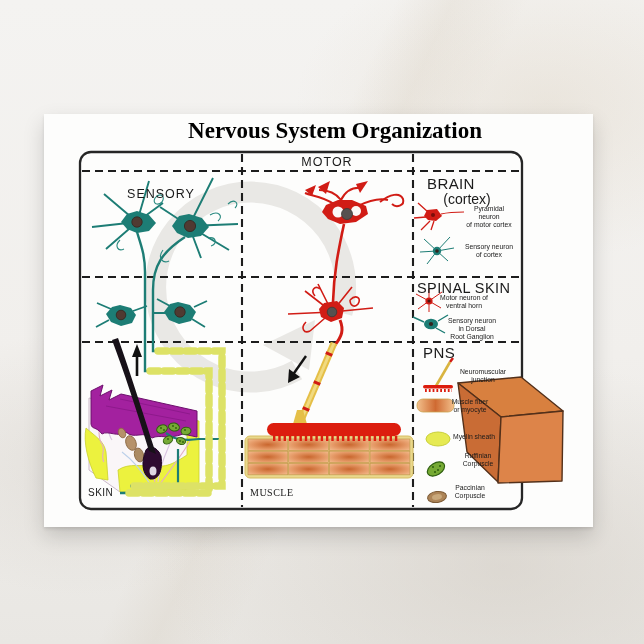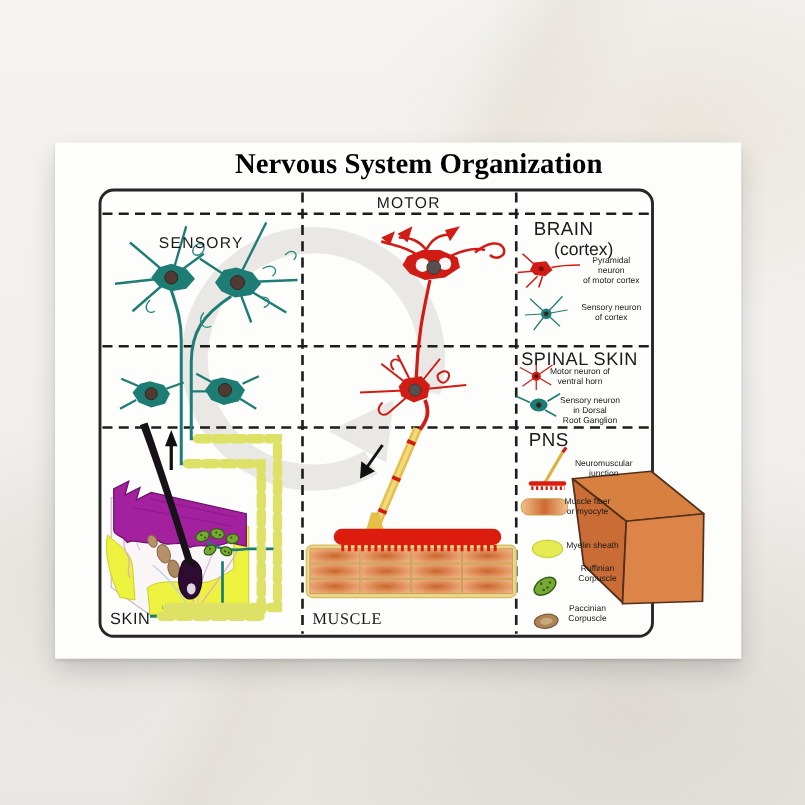--- a/index.html
+++ b/index.html
@@ -22,21 +22,21 @@
   svg.art{position:absolute;left:0;top:0;width:644px;height:644px;}
   .txt{position:absolute;color:#1a1a1a;white-space:pre-line;}
   .title{
     left:70px;top:118px;width:530px;text-align:center;
     font-family:"Liberation Serif",serif;font-weight:bold;font-size:23px;color:#000000;
   }
   .colhead{font-size:12.5px;letter-spacing:1px;text-align:center;}
   .sec-title{font-size:15px;letter-spacing:.4px;text-align:left;}
   .sec-sub{font-size:14px;text-align:center;}
   .leg{font-size:6.8px;line-height:1.2;text-align:center;}
-  .region{font-size:13px;letter-spacing:.5px;}
+  .region{font-size:10px;letter-spacing:.5px;}
 </style>
 </head>
 <body>
 
 <div class="scene">
   <div class="card"></div>
 
   <svg class="art" viewBox="0 0 644 644">
     <defs>
       <radialGradient id="cellGrad" cx="50%" cy="50%" r="65%">

